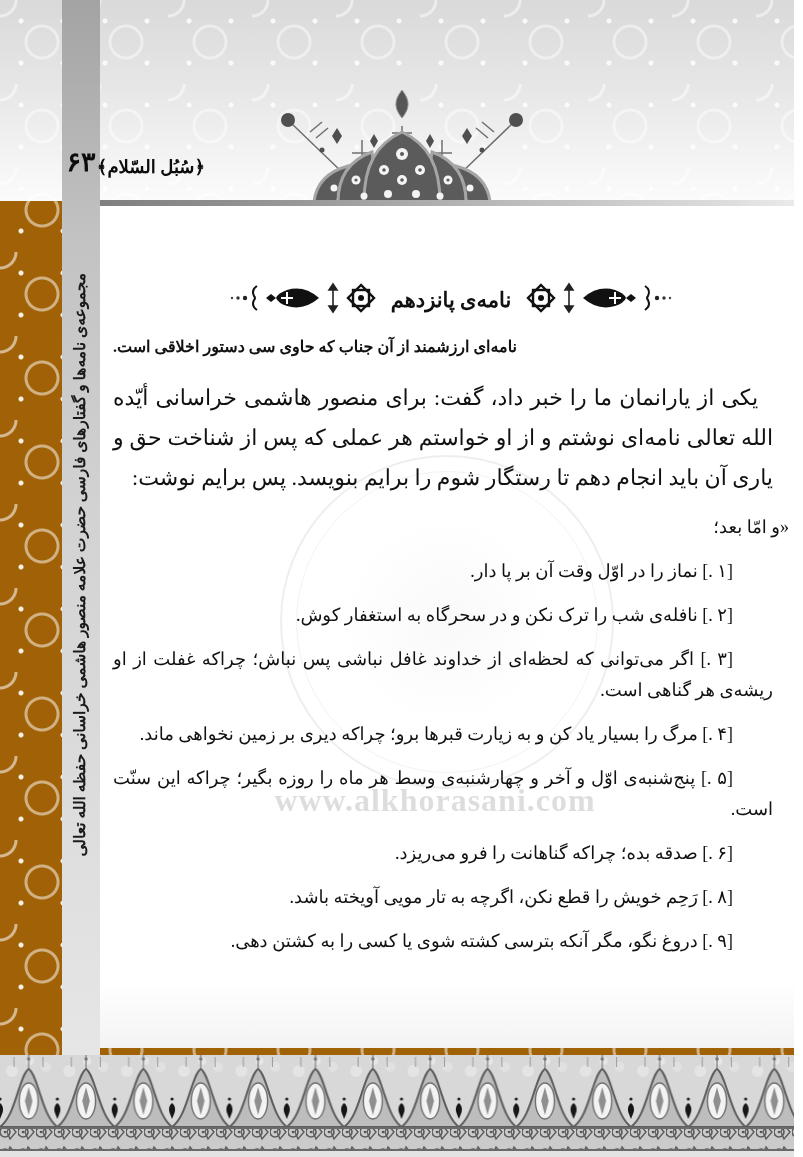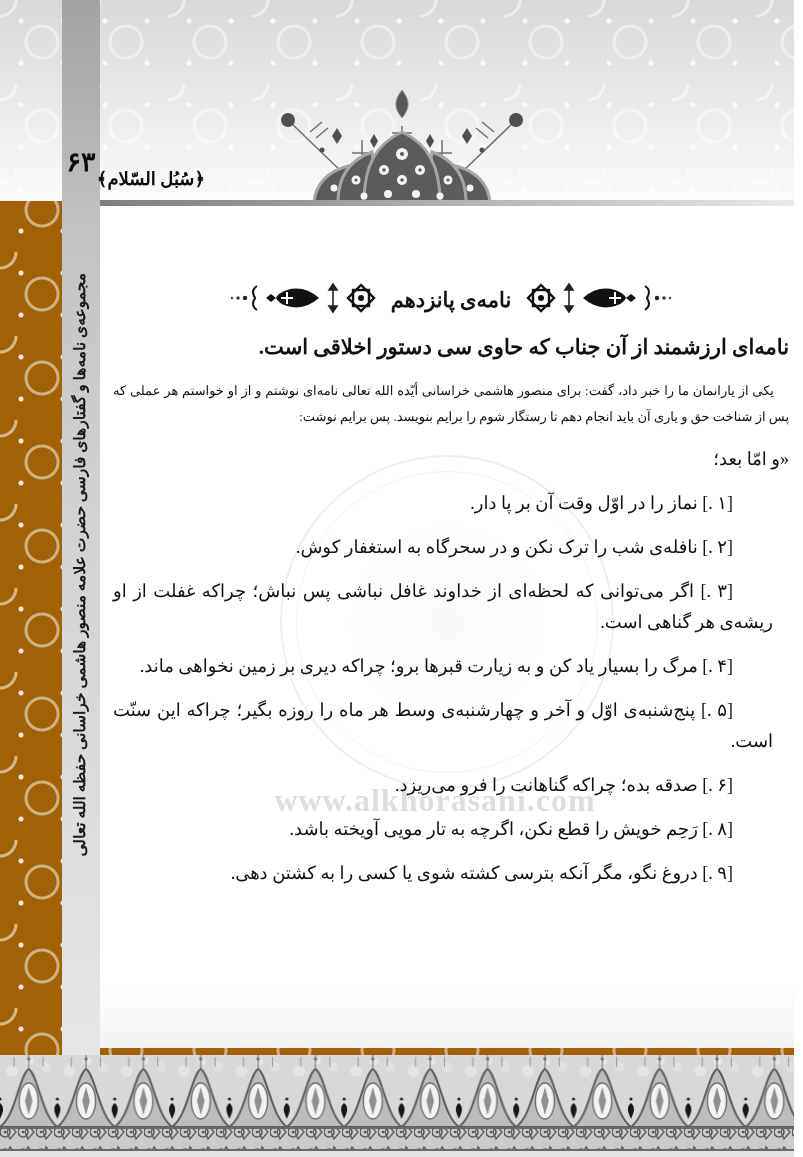--- a/index.html
+++ b/index.html
@@ -31,21 +31,21 @@
   
   .side-band{
     position:absolute; left:62px; top:0; width:38px; height:1055px;
     background:linear-gradient(180deg,#a3a3a3 0%, #c2c2c2 22%, #d2d2d2 48%, #dcdcdc 75%, #e6e6e6 100%);
   }
   .page-number{
     position:absolute; left:62px; top:146px; width:38px;
     text-align:center; font-size:27px; font-weight:bold; color:#0c0c0c;
   }
   .book-title{
-    position:absolute; left:101px; top:168px; width:104px;
+    position:absolute; left:101px; top:156px; width:104px;
     direction:rtl; text-align:right; font-size:18px; font-weight:bold; color:#0c0c0c;
     white-space:nowrap;
   }
   .sidebar-vtext{
     position:absolute; left:71px; top:1018px; width:745px;
     transform:rotate(-90deg); transform-origin:0 0;
     direction:rtl; text-align:right;
     font-size:15.5px; font-weight:bold; color:#1a1a1a; letter-spacing:.2px;
     white-space:nowrap;
   }
@@ -58,24 +58,24 @@
     position:absolute; left:113px; top:206px; width:676px; z-index:2;
     direction:rtl;
   }
   .heading-row{
     margin-top:74px; display:flex; align-items:center; justify-content:center; gap:12px;
   }
   .letter-heading{
     font-size:21px; font-weight:bold; line-height:40px; margin:0; white-space:nowrap;
   }
   .letter-subtitle{
-    margin:12px 0 0 0; text-align:right; font-size:21px; font-weight:bold; line-height:30px;
+    margin:12px 0 0 0; text-align:left; font-size:16px; font-weight:bold; line-height:30px;
   }
   .intro{
-    margin:16px 0 0 0; font-size:13px; line-height:26px;
+    margin:16px 16px 0 0; font-size:22px; line-height:40px;
     text-align:justify; text-align-last:right; text-indent:15px;
   }
   .opening{
     margin:14px 0 0 0; font-size:18px; line-height:30px; text-align:right;
   }
   .items{margin-top:14px;}
   .item{
     margin:0 16px 13px 0; font-size:18px; line-height:31px;
     text-align:justify; text-align-last:right; text-indent:40px;
   }

